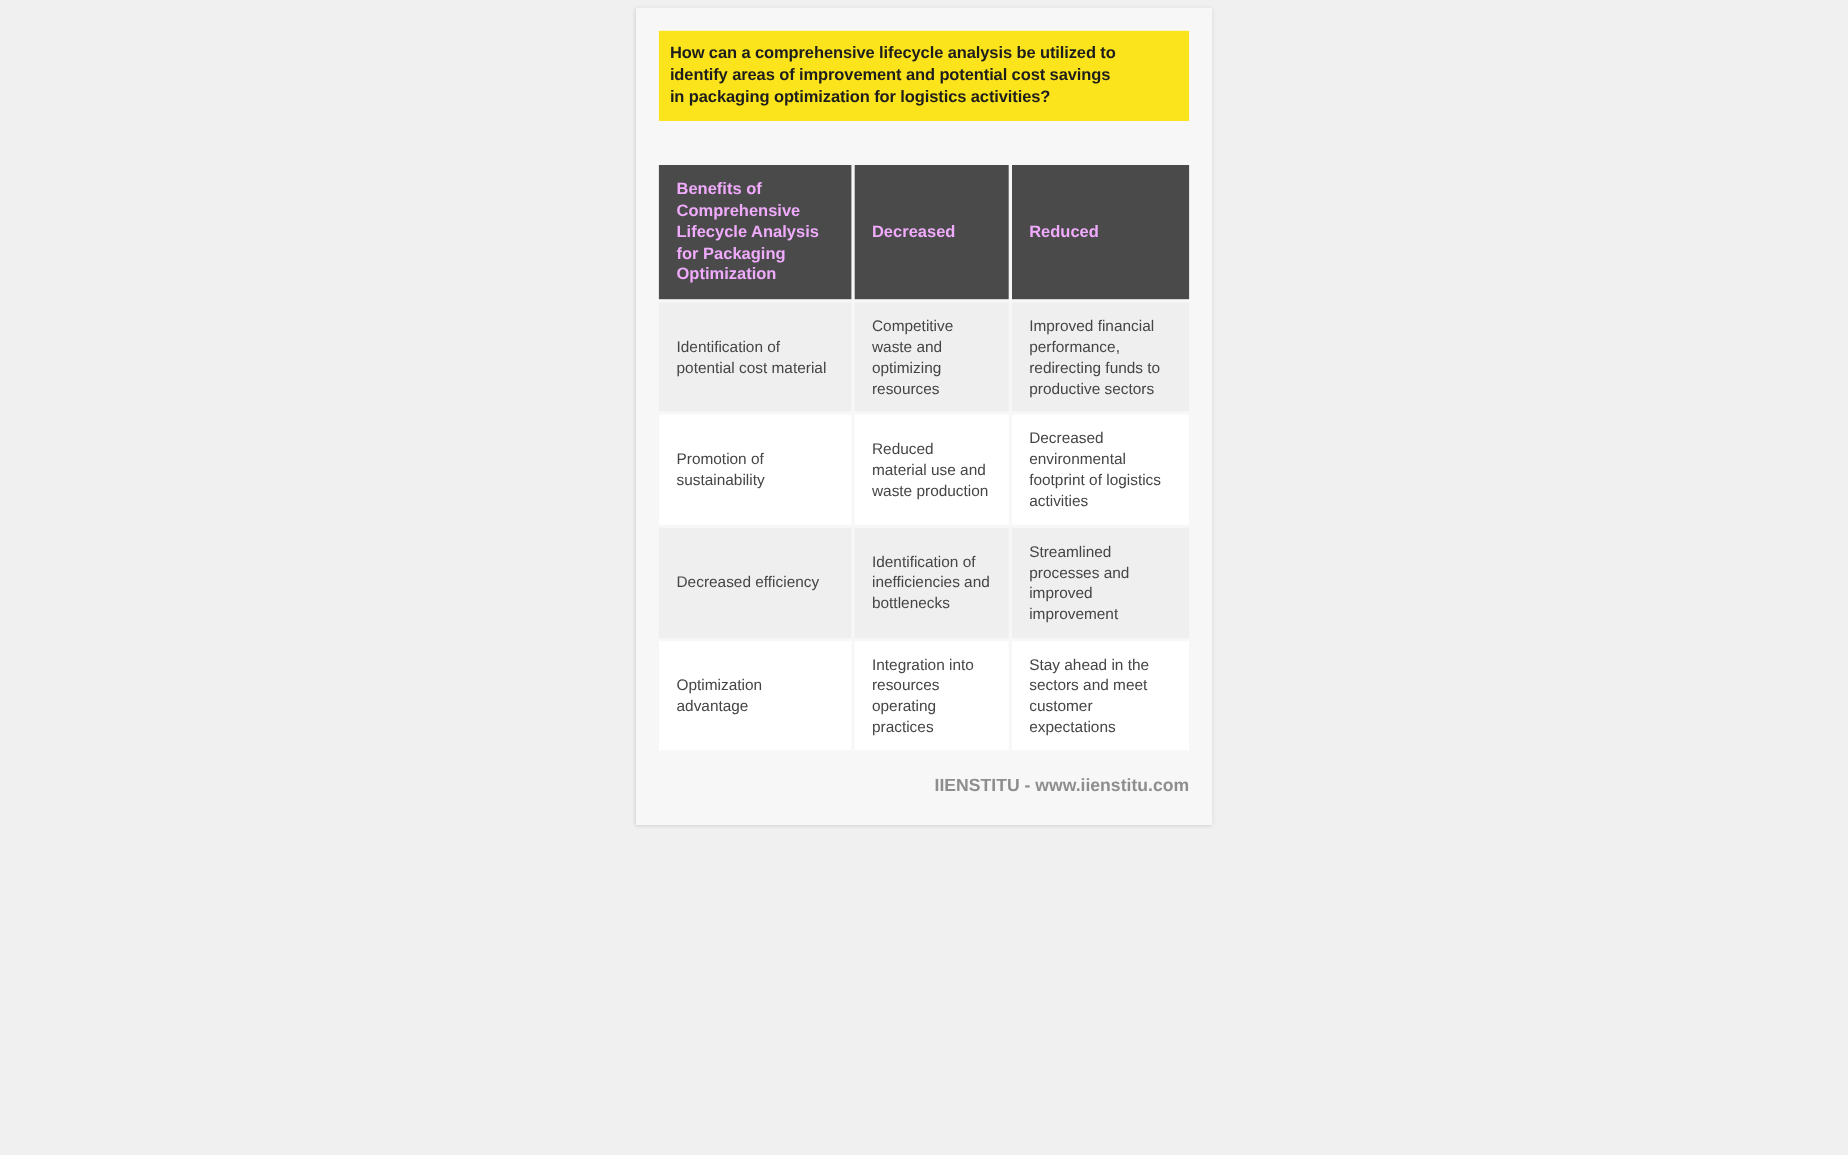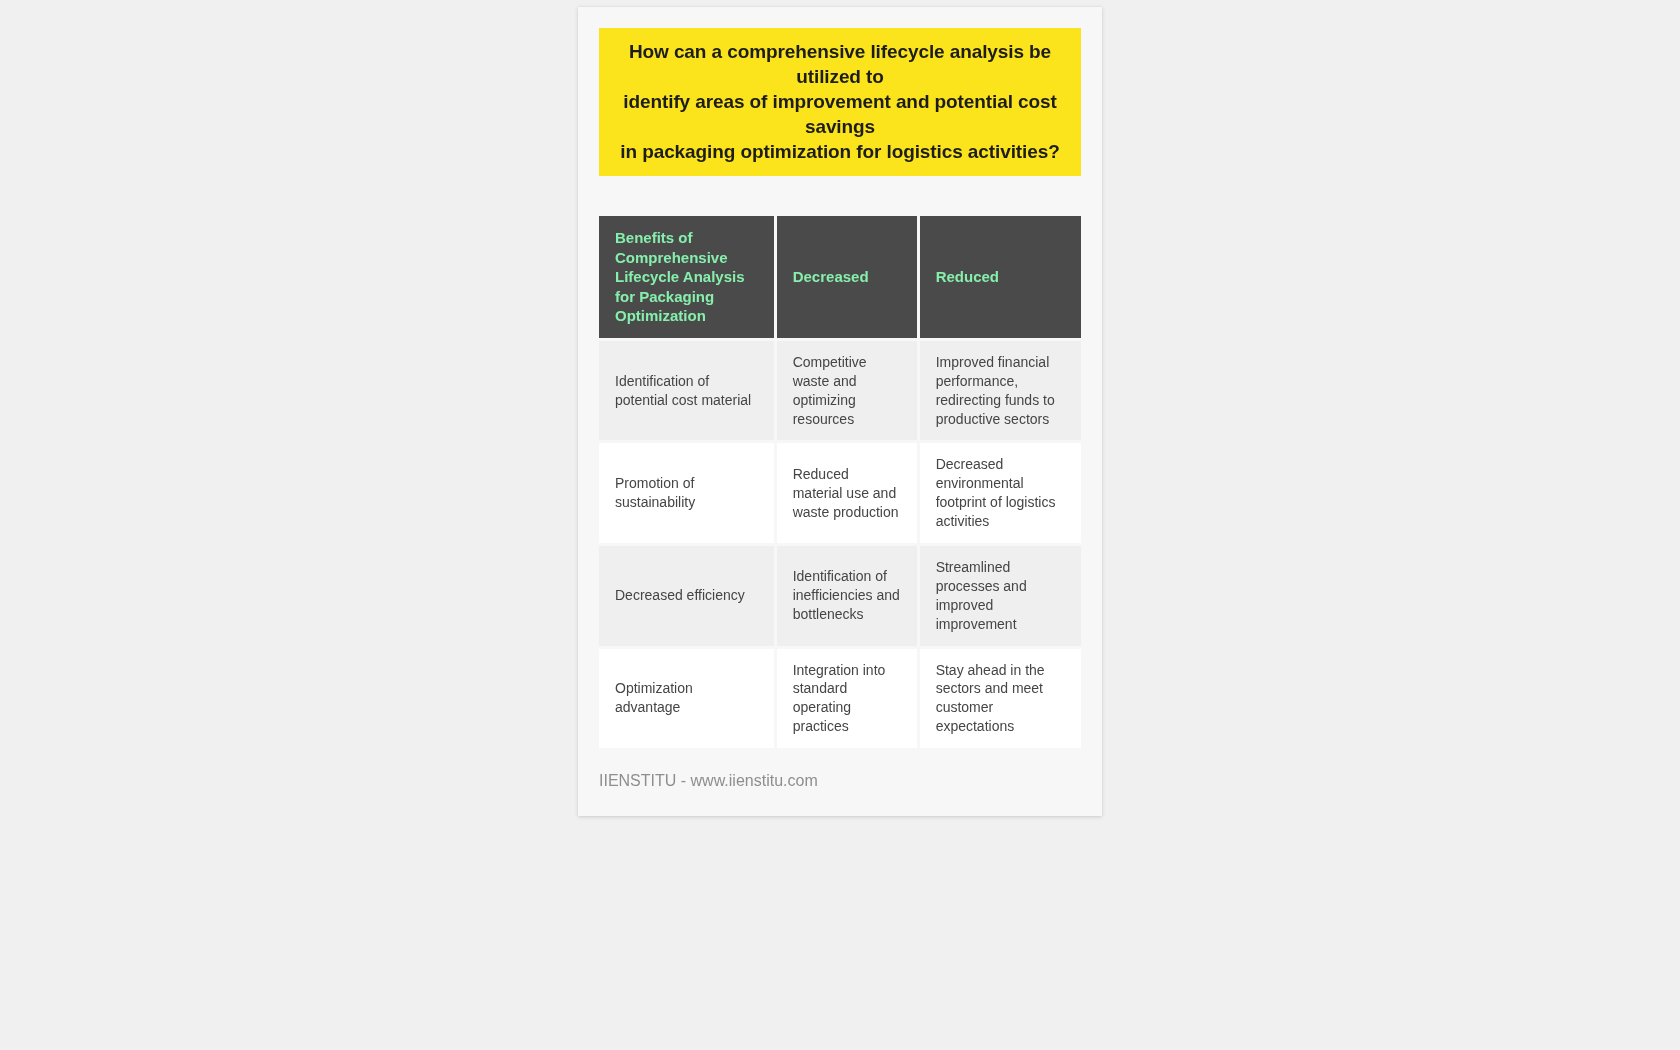--- a/index.html
+++ b/index.html
@@ -16,23 +16,22 @@
     width: 524px;
     margin: 7px auto 0;
     background: var(--card-bg, #f7f7f7);
     box-shadow: 0 1px 4px rgba(0,0,0,0.14), 0 0 1px rgba(0,0,0,0.10);
     padding: 21px 21px 26px;
   }
 
   .question-box {
     background: var(--highlight, #fbe41c);
     padding: 11px 10px 12px;
-    text-align: center;
     font-weight: bold;
-    font-size: 19px;
+    font-size: 15px;
     line-height: 1.32;
     color: #1d1d1d;
     letter-spacing: -0.1px;
     white-space: pre-line;
   }
 
   .table-wrap { margin-top: 40px; }
 
   table.benefits {
     border-collapse: separate;
@@ -41,21 +40,21 @@
     margin: -3px;
     table-layout: fixed;
   }
 
   col.c1 { width: 36.7%; }
   col.c2 { width: 29.4%; }
   col.c3 { width: 33.9%; }
 
   th {
     background: var(--header-bg, #4a4a4a);
-    color: #86efac;
+    color: #f0abfc;
     font-size: 15px;
     font-weight: bold;
     text-align: left;
     vertical-align: middle;
     padding: 12px 16px;
     line-height: 1.3;
   }
 
   td {
     font-size: 14px;
@@ -63,23 +62,24 @@
     vertical-align: middle;
     padding: 12px 16px;
     line-height: 1.35;
     background: #ffffff;
   }
 
   tr.alt td { background: var(--row-alt, #efefef); }
 
   .footer {
     margin-top: 24px;
-    text-align: left;
+    text-align: right;
     font-size: 16px;
     color: #8e8e8e;
+    font-weight: bold;
   }
 </style>
 </head>
 <body>
 
 <div class="card">
 
   <div class="question-box">How can a comprehensive lifecycle analysis be utilized to
 identify areas of improvement and potential cost savings
 in packaging optimization for logistics activities?</div>
@@ -109,21 +109,21 @@
           <td>Reduced material use and waste production</td>
           <td>Decreased environmental footprint of logistics activities</td>
         </tr>
         <tr class="alt">
           <td>Decreased efficiency</td>
           <td>Identification of inefficiencies and bottlenecks</td>
           <td>Streamlined processes and improved improvement</td>
         </tr>
         <tr>
           <td>Optimization advantage</td>
-          <td>Integration into standard operating practices</td>
+          <td>Integration into resources operating practices</td>
           <td>Stay ahead in the sectors and meet customer expectations</td>
         </tr>
       </tbody>
     </table>
   </div>
 
   <div class="footer">IIENSTITU - www.iienstitu.com</div>
 
 </div>
 

